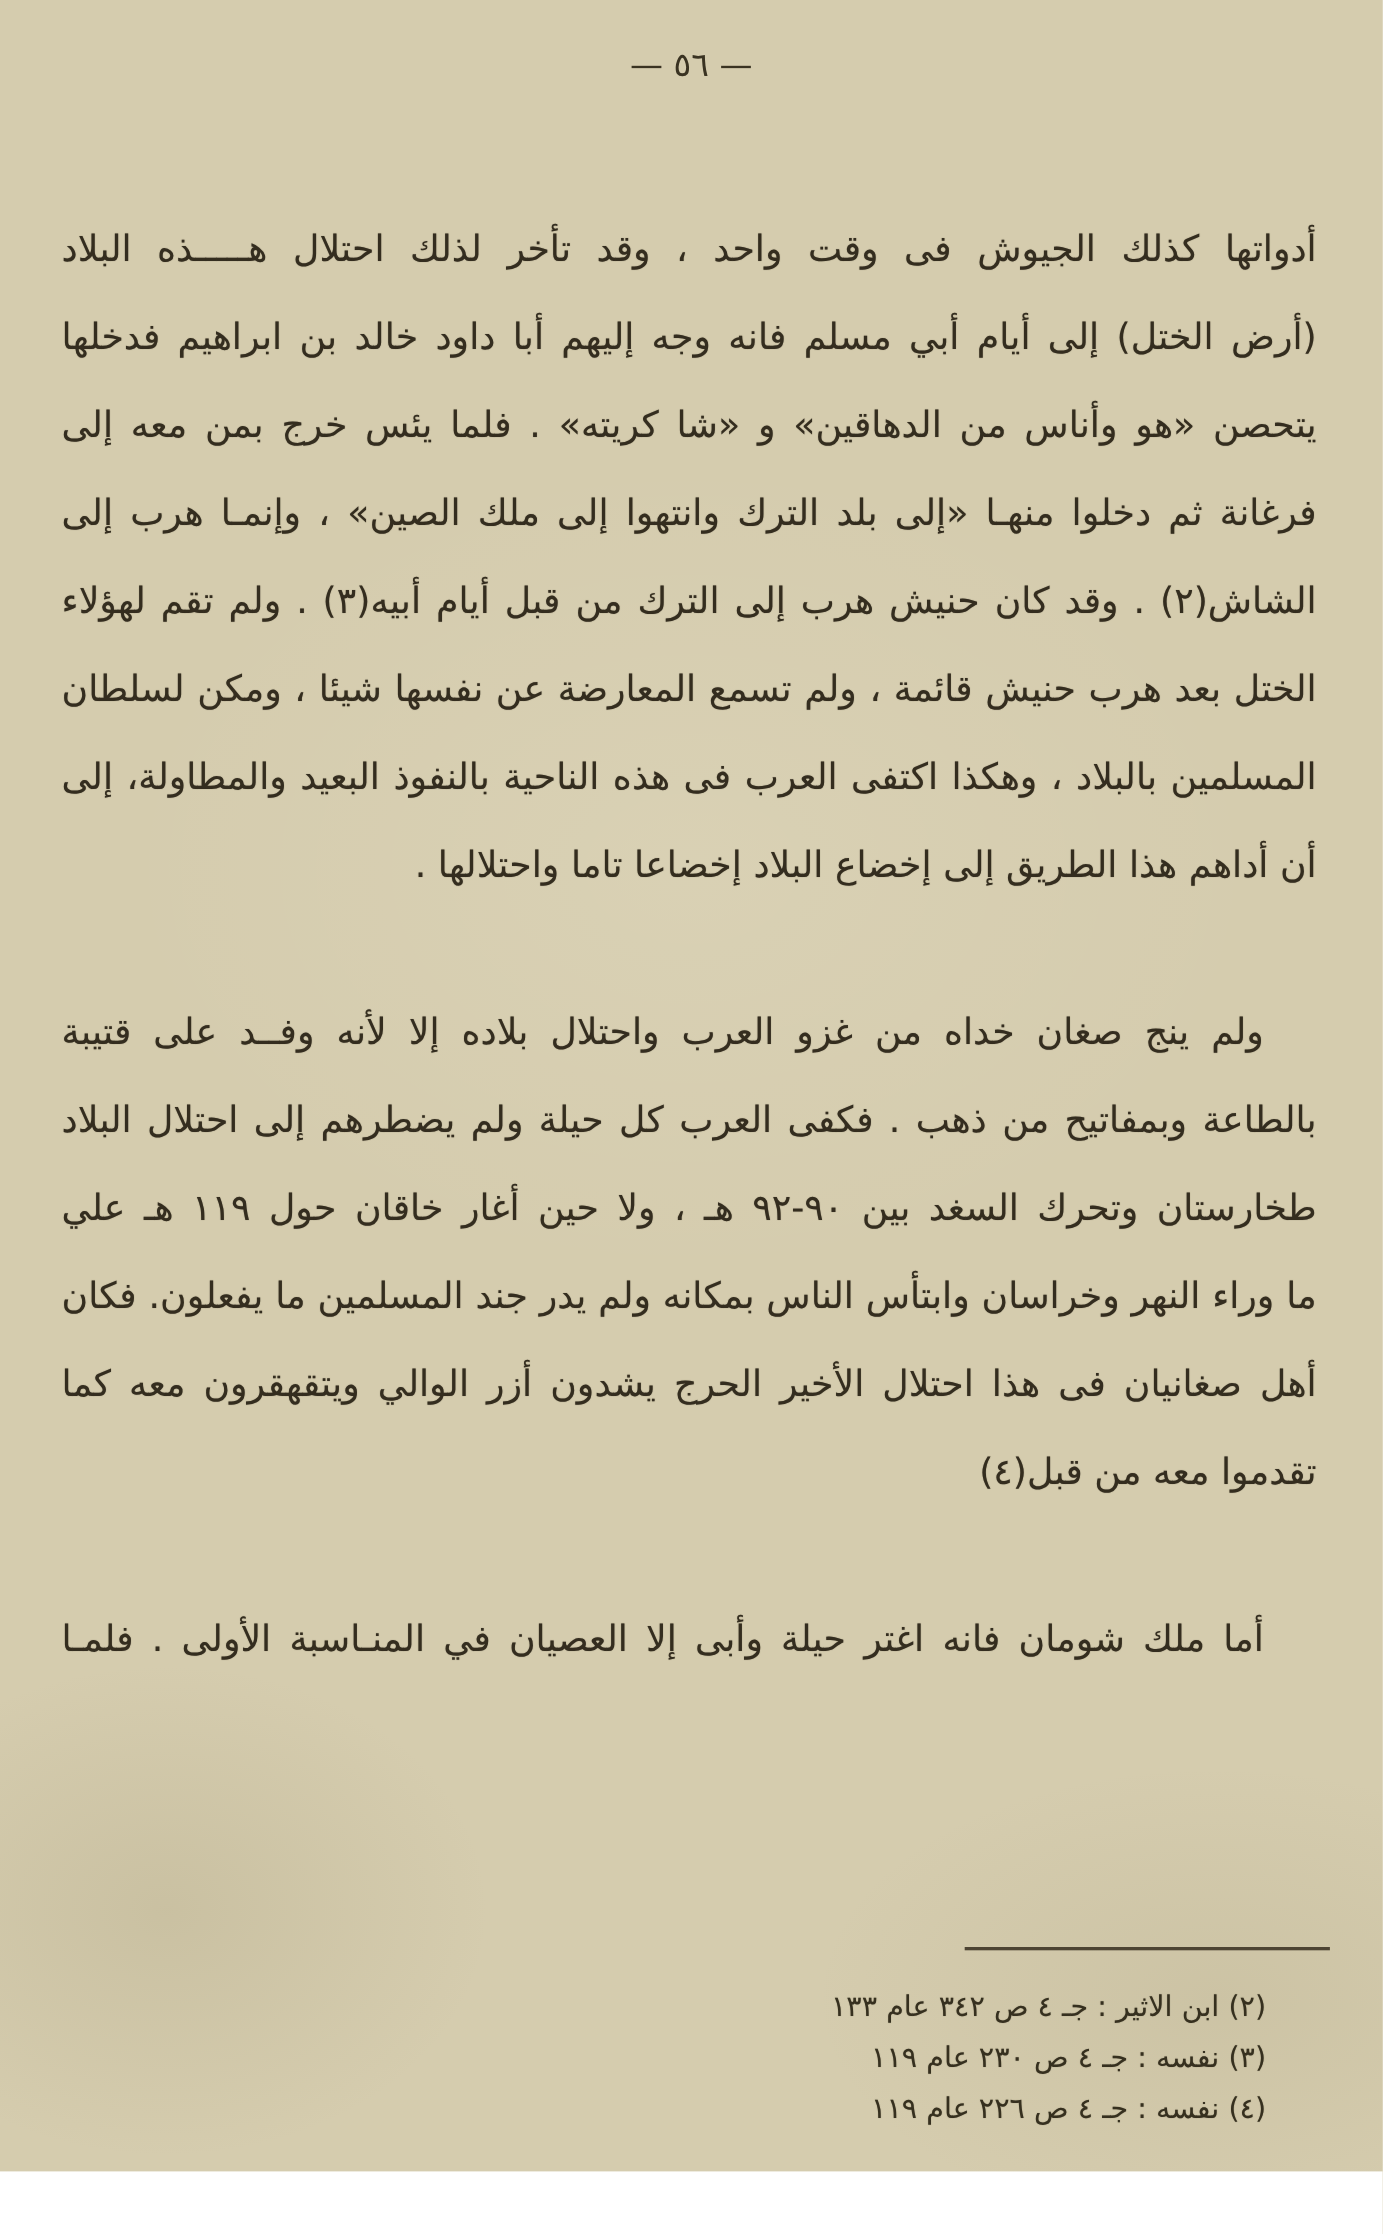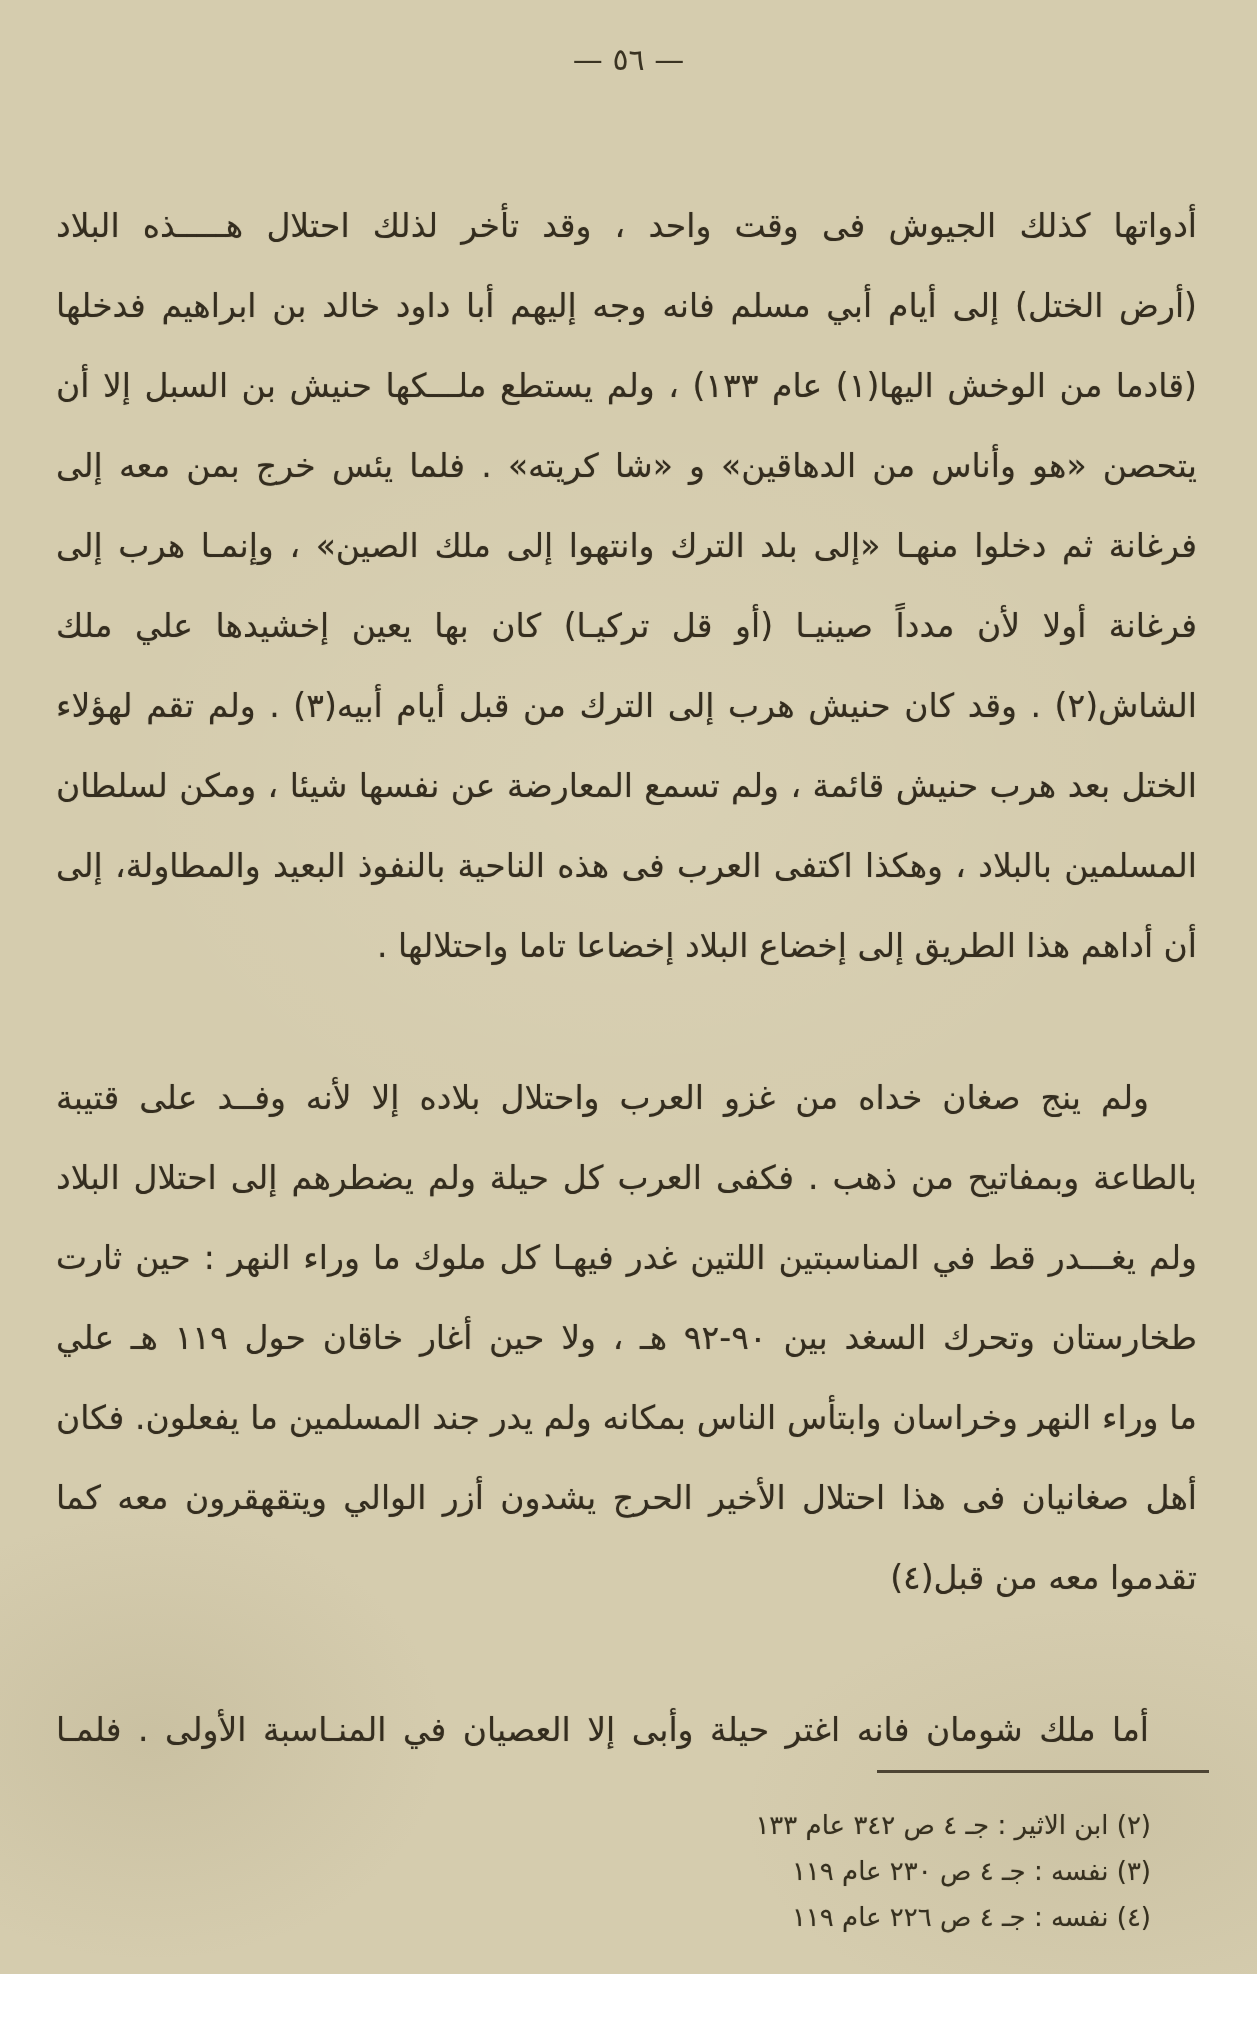--- a/index.html
+++ b/index.html
@@ -58,34 +58,31 @@
 
 <div class="page">
 
   <div class="page-number">— ٥٦ —</div>
 
   <div class="body-text">
 
     <div class="para">
       <div class="line">أدواتها كذلك الجيوش فى وقت واحد ، وقد تأخر لذلك احتلال هـــــذه البلاد</div>
       <div class="line">(أرض الختل) إلى أيام أبي مسلم فانه وجه إليهم أبا داود خالد بن ابراهيم فدخلها</div>
-      <div class="line">(قادما من الوخش اليها(١) عام ١٣٣) ، ولم يستطع ملـــكها حنيش بن السبل إلا أن</div>
       <div class="line">يتحصن «هو وأناس من الدهاقين» و «شا كريته» . فلما يئس خرج بمن معه إلى</div>
       <div class="line">فرغانة ثم دخلوا منهـا «إلى بلد الترك وانتهوا إلى ملك الصين» ، وإنمـا هرب إلى</div>
-      <div class="line">فرغانة أولا لأن مدداً صينيـا (أو قل تركيـا) كان بها يعين إخشيدها علي ملك</div>
       <div class="line">الشاش(٢) . وقد كان حنيش هرب إلى الترك من قبل أيام أبيه(٣) . ولم تقم لهؤلاء</div>
       <div class="line">الختل بعد هرب حنيش قائمة ، ولم تسمع المعارضة عن نفسها شيئا ، ومكن لسلطان</div>
       <div class="line">المسلمين بالبلاد ، وهكذا اكتفى العرب فى هذه الناحية بالنفوذ البعيد والمطاولة، إلى</div>
       <div class="line last">أن أداهم هذا الطريق إلى إخضاع البلاد إخضاعا تاما واحتلالها .</div>
     </div>
 
     <div class="para indent">
       <div class="line">ولم ينج صغان خداه من غزو العرب واحتلال بلاده إلا لأنه وفــد على قتيبة</div>
       <div class="line">بالطاعة وبمفاتيح من ذهب . فكفى العرب كل حيلة ولم يضطرهم إلى احتلال البلاد</div>
-      <div class="line">ولم يغـــدر قط في المناسبتين اللتين غدر فيهـا كل ملوك ما وراء النهر : حين ثارت</div>
       <div class="line">طخارستان وتحرك السغد بين ٩٠-٩٢ هـ ، ولا حين أغار خاقان حول ١١٩ هـ علي</div>
       <div class="line">ما وراء النهر وخراسان وابتأس الناس بمكانه ولم يدر جند المسلمين ما يفعلون. فكان</div>
       <div class="line">أهل صغانيان فى هذا احتلال الأخير الحرج يشدون أزر الوالي ويتقهقرون معه كما</div>
       <div class="line last">تقدموا معه من قبل(٤)</div>
     </div>
 
     <div class="para indent">
       <div class="line">أما ملك شومان فانه اغتر حيلة وأبى إلا العصيان في المنـاسبة الأولى . فلمـا</div>
     </div>
 

